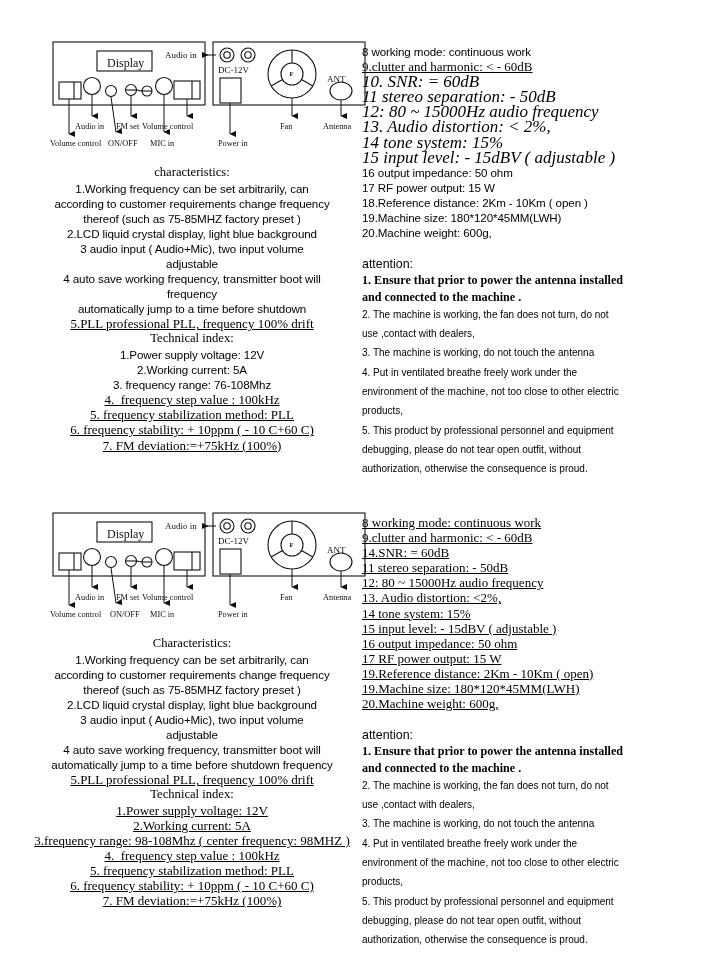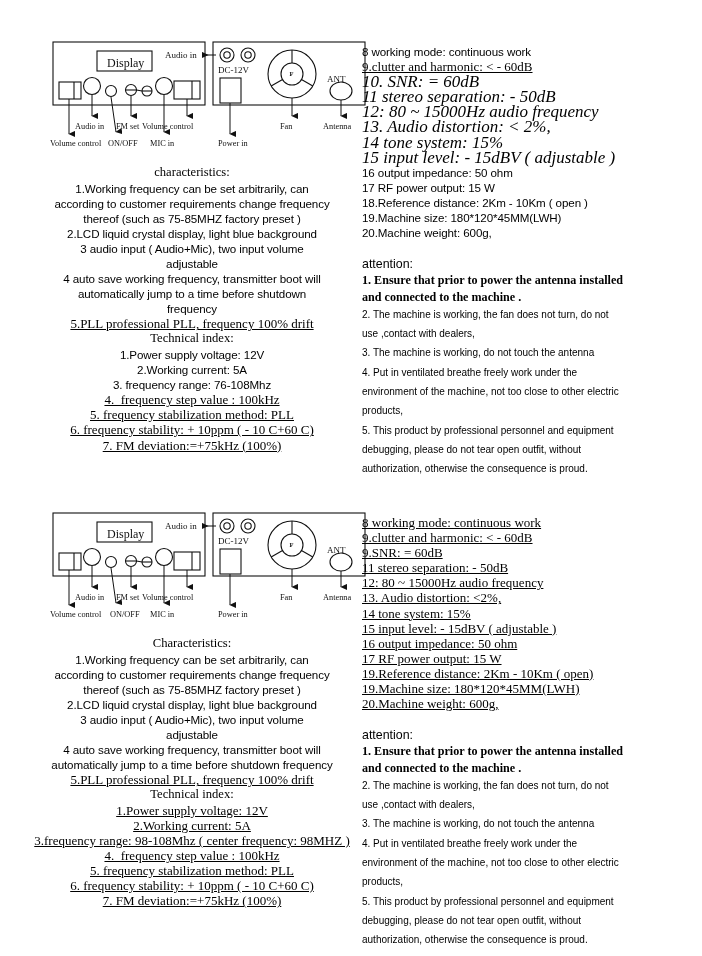--- a/index.html
+++ b/index.html
@@ -223,22 +223,22 @@
 
     <div class="col-left">
       <div class="line serif-hdr">characteristics:</div>
       <div class="line sans">1.Working frequency can be set arbitrarily, can</div>
       <div class="line sans">according to customer requirements change frequency</div>
       <div class="line sans">thereof (such as 75-85MHZ factory preset )</div>
       <div class="line sans">2.LCD liquid crystal display, light blue background</div>
       <div class="line sans">3 audio input ( Audio+Mic), two input volume</div>
       <div class="line sans">adjustable</div>
       <div class="line sans">4 auto save working frequency, transmitter boot will</div>
+      <div class="line sans">frequency</div>
       <div class="line sans">automatically jump to a time before shutdown</div>
-      <div class="line sans">frequency</div>
       <div class="line serif">5.PLL professional PLL, frequency 100% drift</div>
       <div class="line serif-hdr">Technical index:</div>
       <div class="line sans">1.Power supply voltage: 12V</div>
       <div class="line sans">2.Working current: 5A</div>
       <div class="line sans">3. frequency range: 76-108Mhz</div>
       <div class="line serif">4.  frequency step value : 100kHz</div>
       <div class="line serif">5. frequency stabilization method: PLL</div>
       <div class="line serif">6. frequency stability: + 10ppm ( - 10 C+60 C)</div>
       <div class="line serif">7. FM deviation:=+75kHz (100%)</div>
     </div>
@@ -363,21 +363,21 @@
       <div class="line serif">3.frequency range: 98-108Mhz ( center frequency: 98MHZ )</div>
       <div class="line serif">4.  frequency step value : 100kHz</div>
       <div class="line serif">5. frequency stabilization method: PLL</div>
       <div class="line serif">6. frequency stability: + 10ppm ( - 10 C+60 C)</div>
       <div class="line serif">7. FM deviation:=+75kHz (100%)</div>
     </div>
 
     <div class="col-right">
       <div class="line serif">8 working mode: continuous work</div>
       <div class="line serif">9.clutter and harmonic: &lt; - 60dB</div>
-      <div class="line serif">9.SNR: = 60dB</div>
+      <div class="line serif">14.SNR: = 60dB</div>
       <div class="line serif">11 stereo separation: - 50dB</div>
       <div class="line serif">12: 80 ~ 15000Hz audio frequency</div>
       <div class="line serif">13. Audio distortion: &lt;2%,</div>
       <div class="line serif">14 tone system: 15%</div>
       <div class="line serif">15 input level: - 15dBV ( adjustable )</div>
       <div class="line serif">16 output impedance: 50 ohm</div>
       <div class="line serif">17 RF power output: 15 W</div>
       <div class="line serif">19.Reference distance: 2Km - 10Km ( open)</div>
       <div class="line serif">19.Machine size: 180*120*45MM(LWH)</div>
       <div class="line serif">20.Machine weight: 600g,</div>

